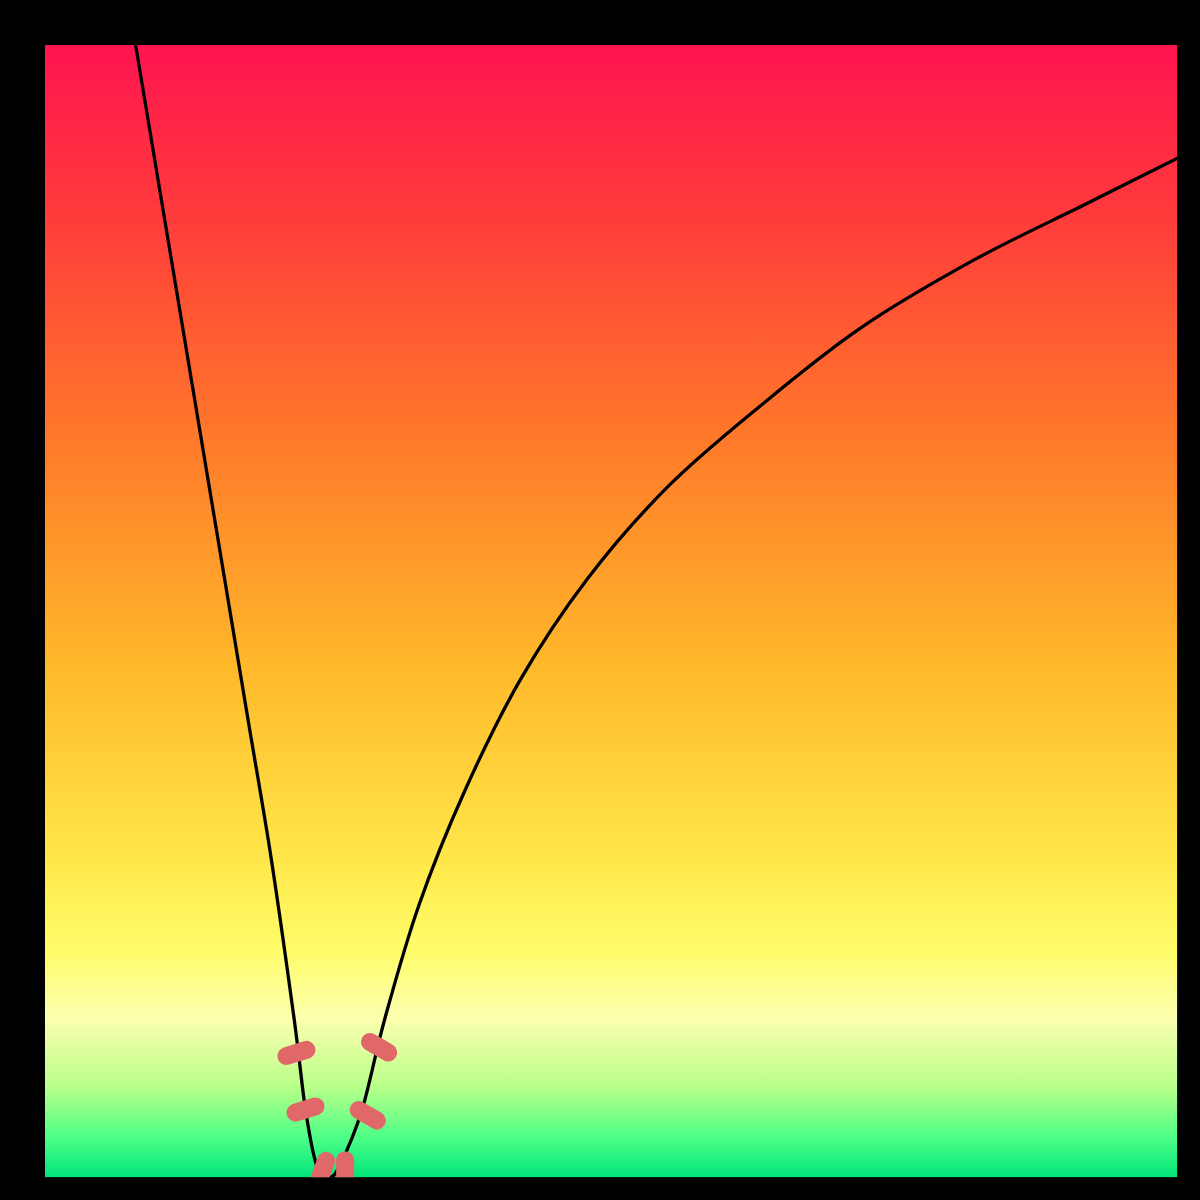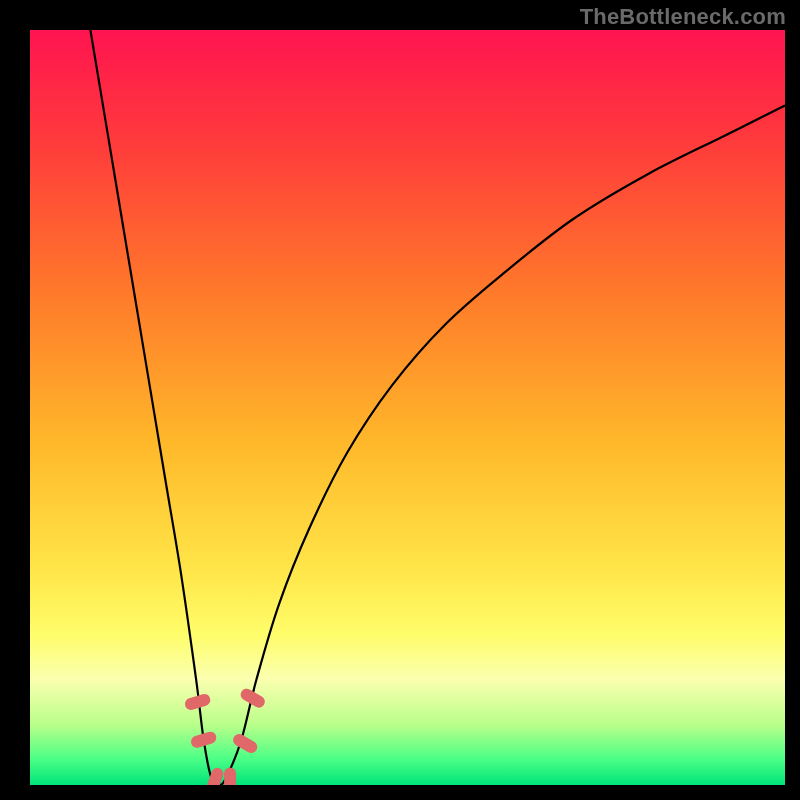--- a/index.html
+++ b/index.html
@@ -37,21 +37,20 @@
     letter-spacing: 0.2px;
   }
   svg {
     display: block;
   }
 </style>
 </head>
 <body>
 
 <div class="frame">
-  <div class="watermark">TheBottleneck.com</div>
 
   <div class="plot-area">
     <svg id="chart-svg" width="755" height="755" viewBox="0 0 755 755" preserveAspectRatio="none">
       <defs>
         <linearGradient id="bg-grad" x1="0" y1="0" x2="0" y2="1">
             <stop offset="0%" stop-color="#ff1450"></stop>
             <stop offset="15%" stop-color="#ff3b3b"></stop>
             <stop offset="35%" stop-color="#ff7a2a"></stop>
             <stop offset="55.00000000000001%" stop-color="#ffb92a"></stop>
             <stop offset="72%" stop-color="#ffe74a"></stop>

